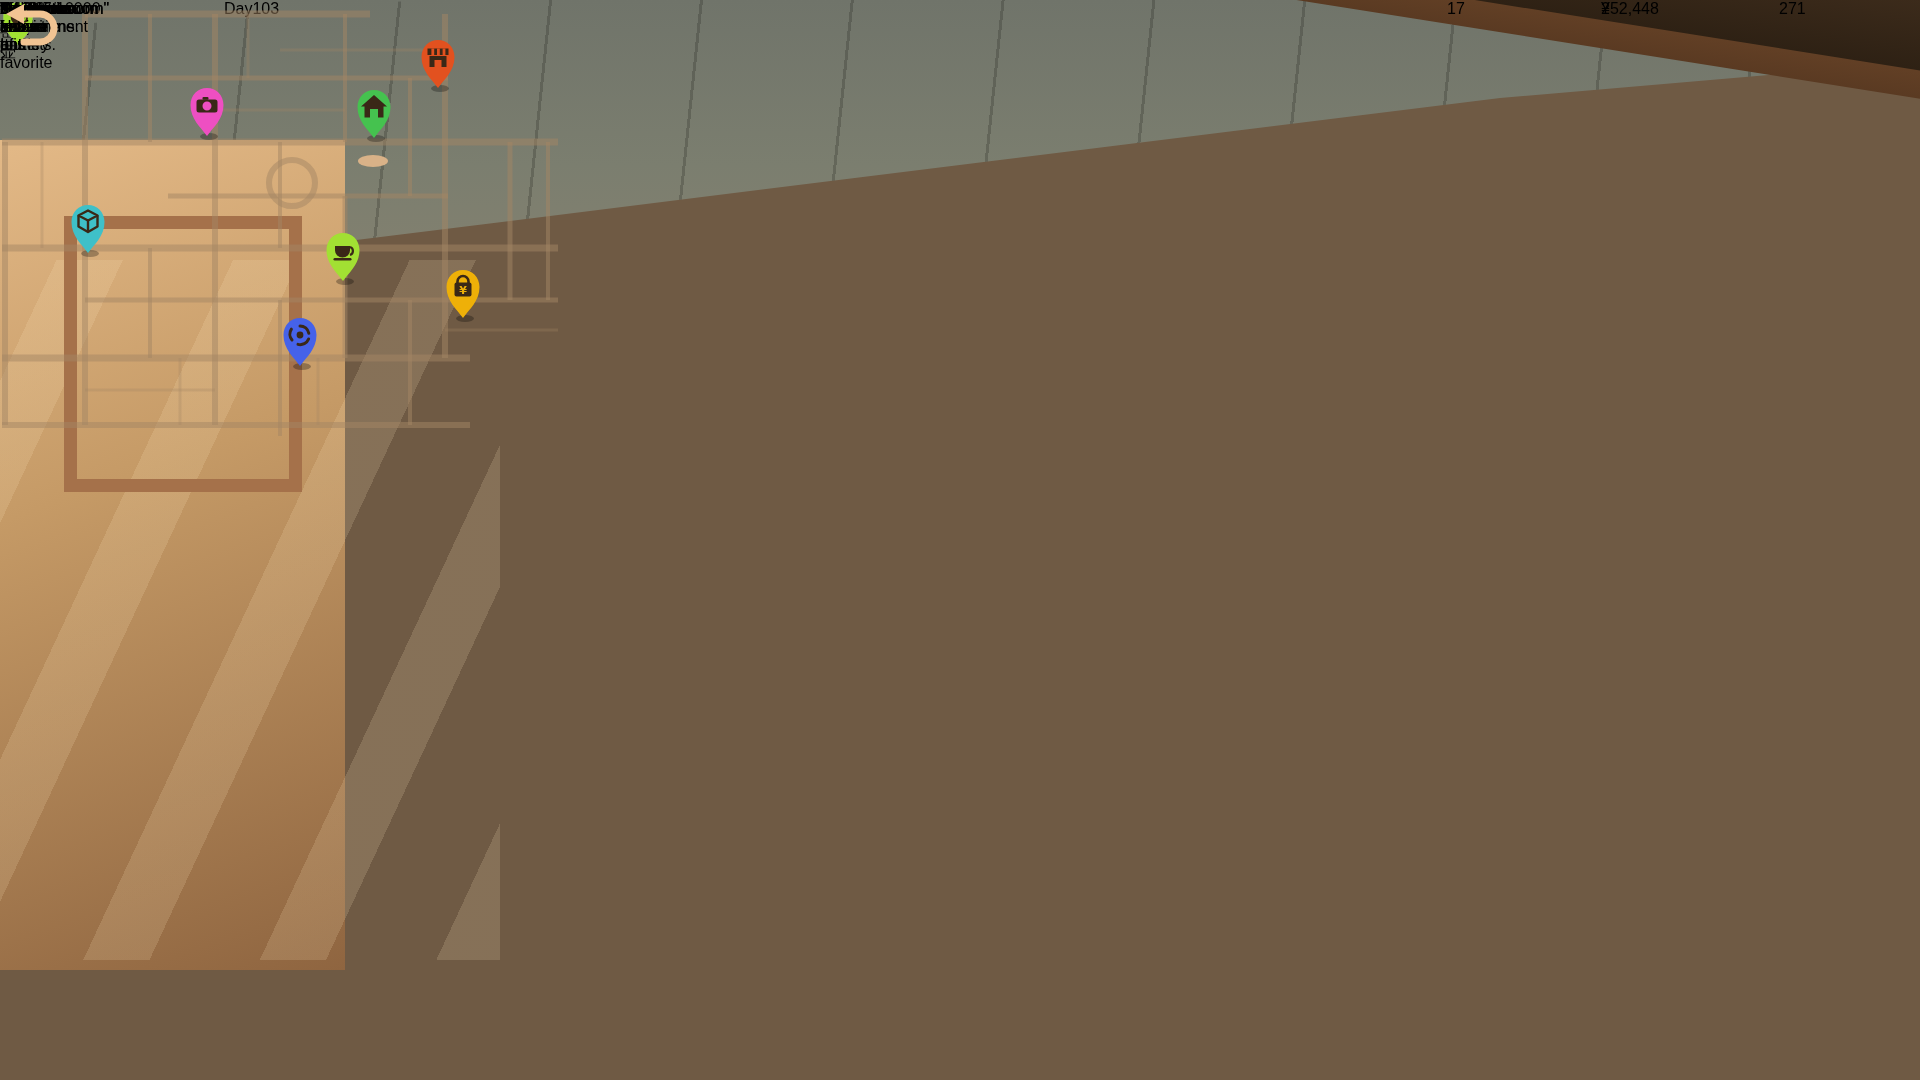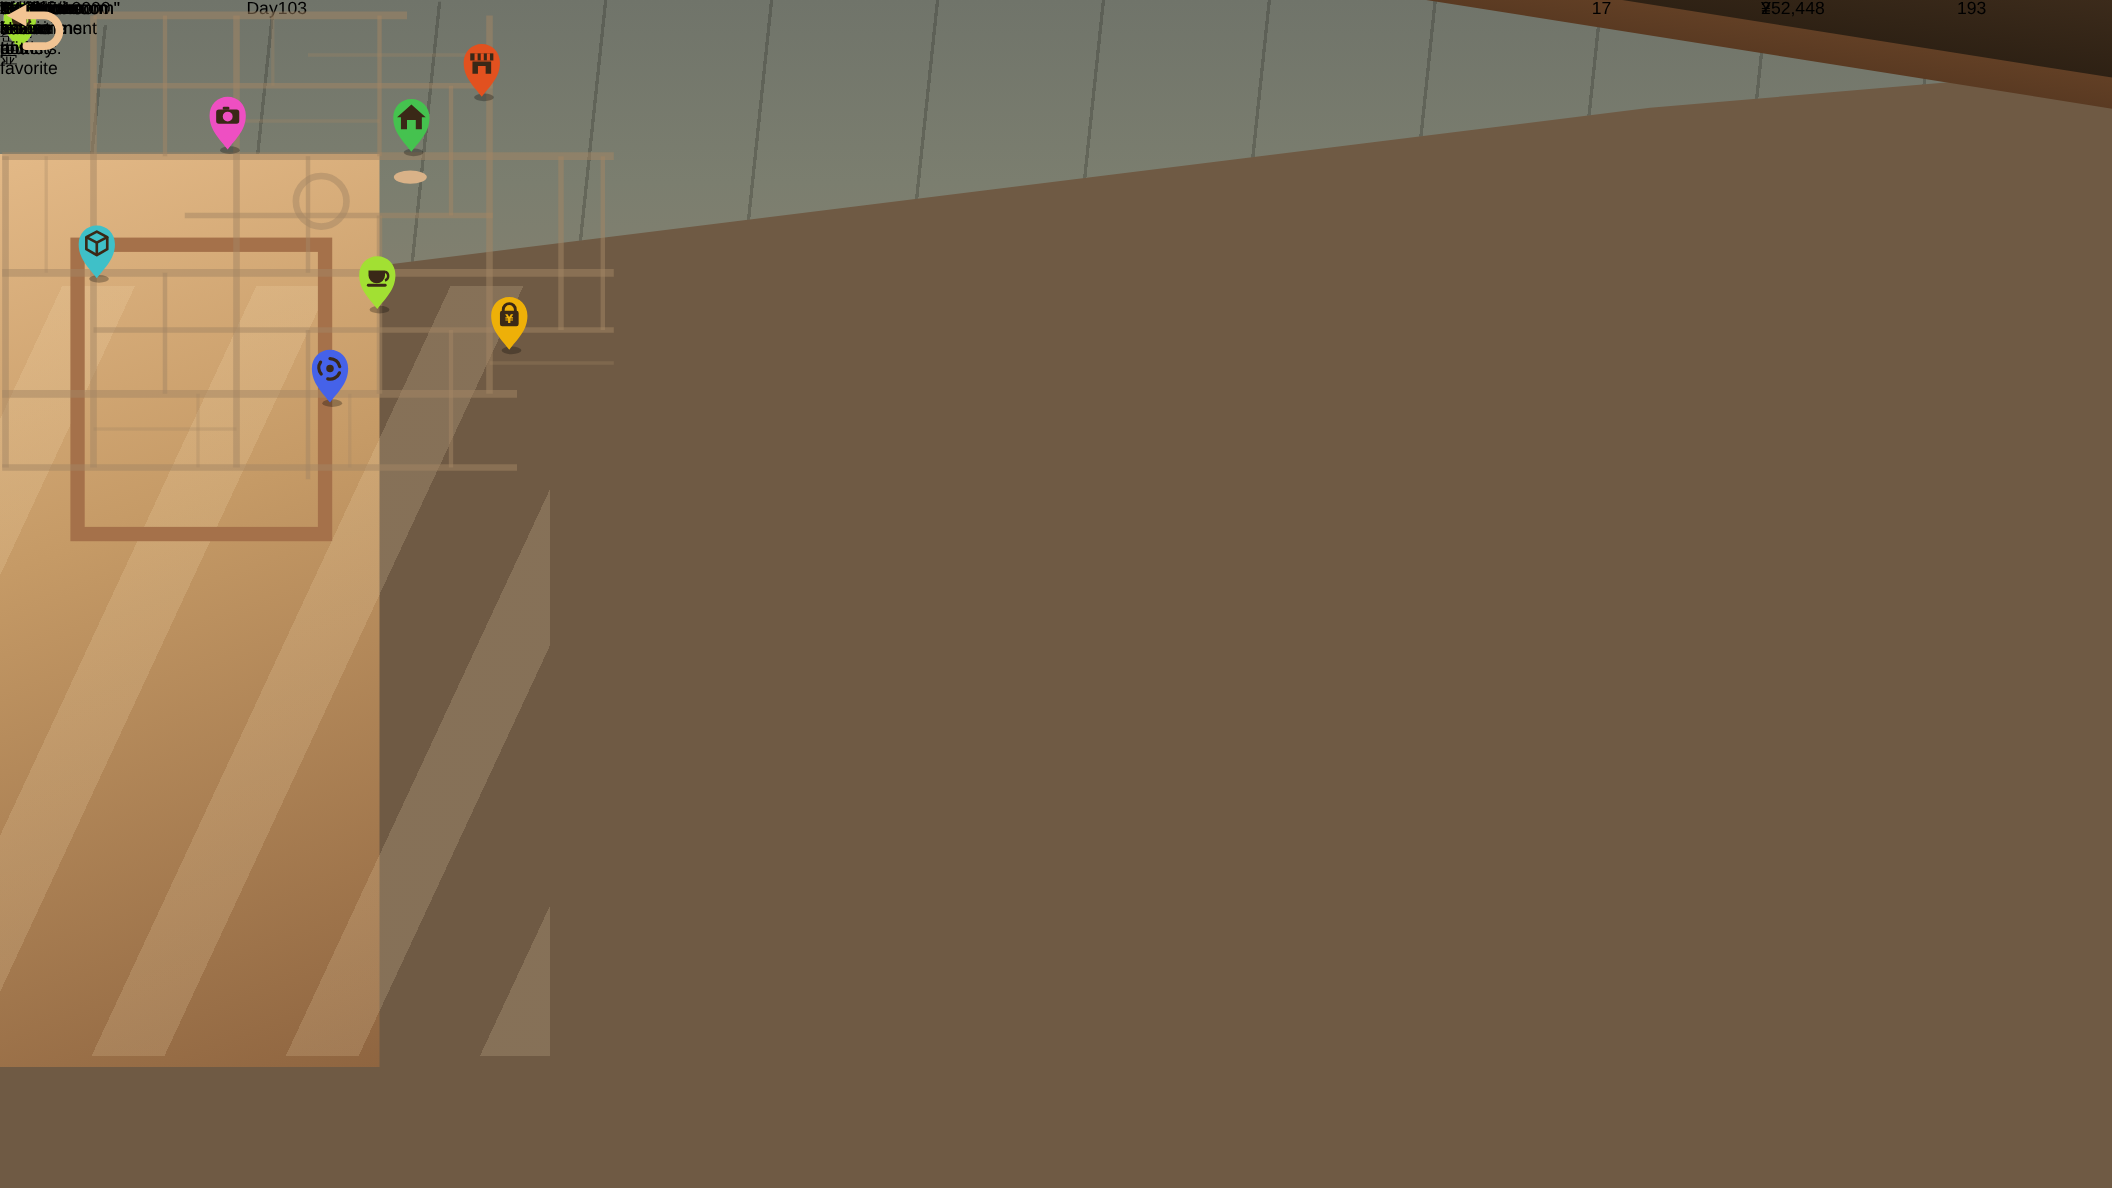--- a/index.html
+++ b/index.html
@@ -207,21 +207,21 @@
         <span>¥</span>
       </div>
     <span class="num gold">252,448</span>
   </div>
   <div class="chip cut-both" style="left:1779px;width:126px">
     <div class="cube">
         <i class="t"></i>
         <i class="l"></i>
         <i class="r"></i>
       </div>
-    <span class="num">193</span>
+    <span class="num">271</span>
   </div>
 
   <div class="panel">
     <div class="panel-header">
       <span>Map</span>
     </div>
     <div class="panel-body">
       <div class="area-title">Pottery Town</div>
       <div class="area-underline"></div>
       <div class="area-subtitle">Active area</div>

